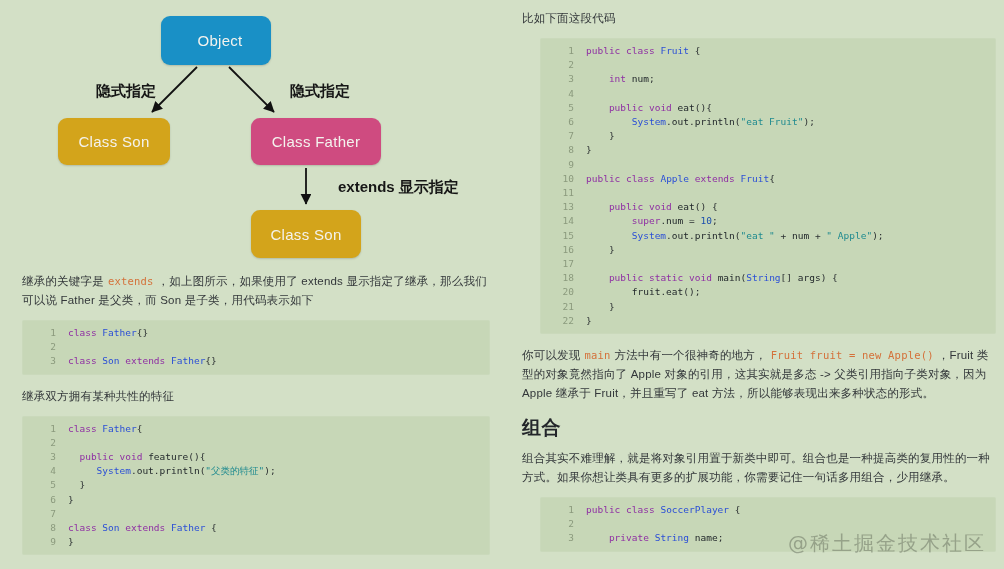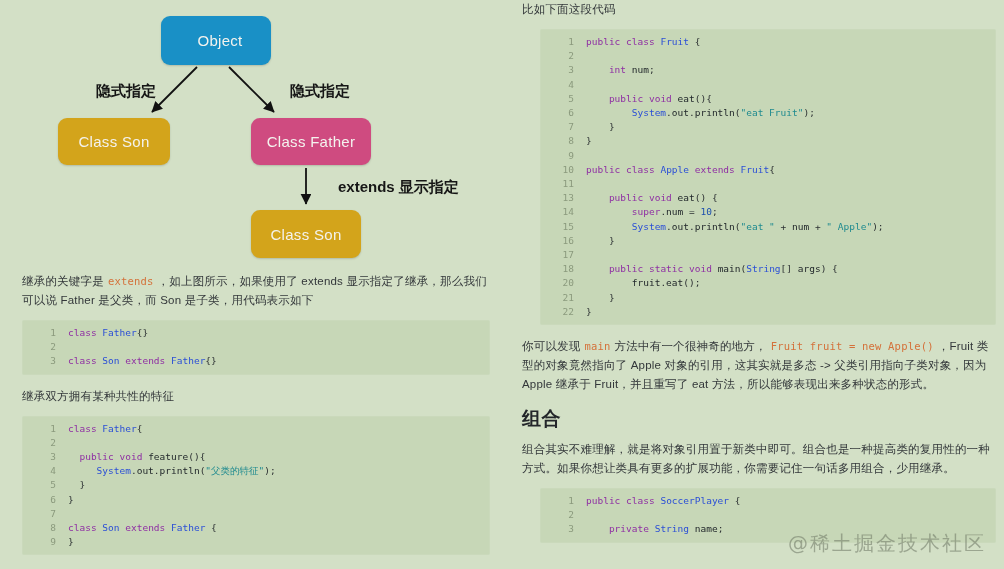--- a/index.html
+++ b/index.html
@@ -22,21 +22,21 @@
     position:absolute;
     border-radius:9px;
     display:flex;align-items:center;justify-content:center;
     color:#f4f3ee;
     font-size:15px;
     letter-spacing:.3px;
     box-shadow:0 1px 2px rgba(0,0,0,.16);
   }
   .node-object{left:139px;top:16px;width:102px;height:49px;background:#1990c6;padding-left:8px;}
   .node-son-left{left:36px;top:118px;width:112px;height:47px;background:#d3a41b;}
-  .node-father{left:229px;top:118px;width:120px;height:47px;background:#cf4b80;}
+  .node-father{left:229px;top:118px;width:130px;height:47px;background:#cf4b80;}
   .node-son-right{left:229px;top:210px;width:110px;height:48px;background:#d3a41b;}
   .diagram svg{position:absolute;left:0;top:0;width:100%;height:272px;overflow:visible;}
   .arrow-label{
     position:absolute;
     font-weight:bold;
     font-size:15px;
     color:#161616;
     white-space:nowrap;
   }
   .lbl-left{left:74px;top:82px;}
@@ -163,21 +163,21 @@
         <div class="cl"><span class="ln">8</span><span class="ct"><span class="k">class</span> <span class="t">Son</span> <span class="k">extends</span> <span class="t">Father</span> {</span></div>
         <div class="cl"><span class="ln">9</span><span class="ct">}</span></div>
       </div>
 
     <p class="para"></p>
 
   </div>
 
   <div class="col col-right">
 
-    <p class="para" style="margin-top:0;">比如下面这段代码</p>
+    <p class="para" style="margin-top:9px;">比如下面这段代码</p>
 
     <div class="codeblock rc" id="cb-r1">
         <div class="cl"><span class="ln">1</span><span class="ct"><span class="k">public</span> <span class="k">class</span> <span class="t">Fruit</span> {</span></div>
         <div class="cl"><span class="ln">2</span><span class="ct"></span></div>
         <div class="cl"><span class="ln">3</span><span class="ct">    <span class="k">int</span> <span class="id">num</span>;</span></div>
         <div class="cl"><span class="ln">4</span><span class="ct"></span></div>
         <div class="cl"><span class="ln">5</span><span class="ct">    <span class="k">public</span> <span class="k">void</span> <span class="id">eat</span>(){</span></div>
         <div class="cl"><span class="ln">6</span><span class="ct">        <span class="t">System</span>.<span class="id">out</span>.<span class="id">println</span>(<span class="s">"eat Fruit"</span>);</span></div>
         <div class="cl"><span class="ln">7</span><span class="ct">    }</span></div>
         <div class="cl"><span class="ln">8</span><span class="ct">}</span></div>

